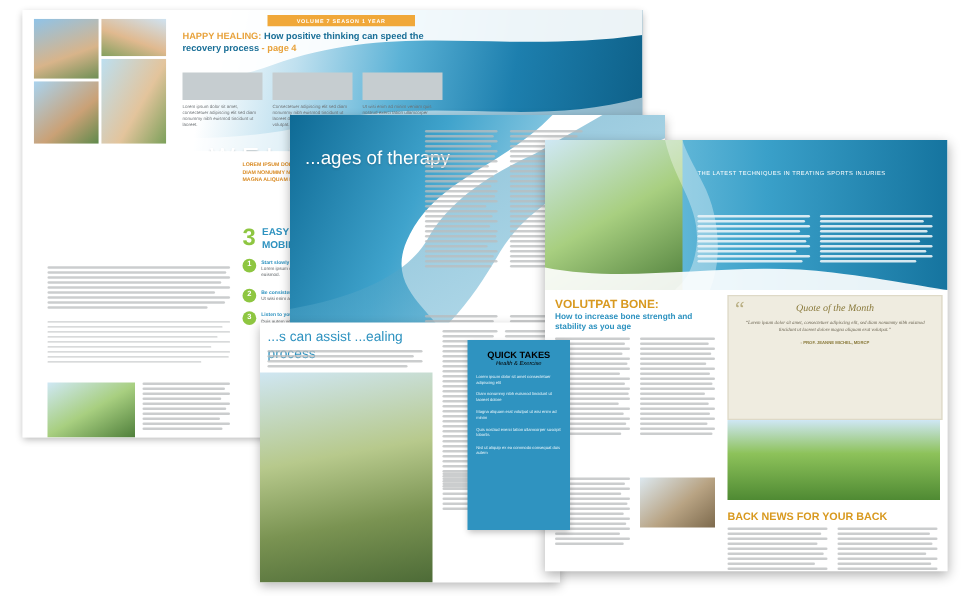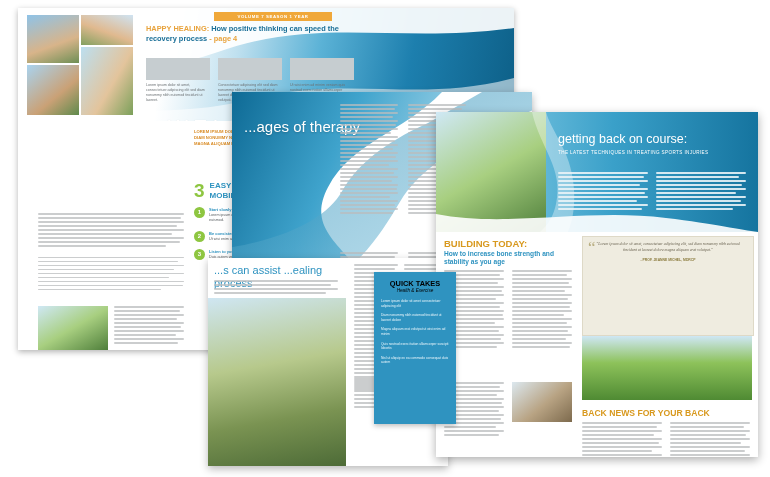--- a/index.html
+++ b/index.html
@@ -484,21 +484,20 @@
   <div class="page3 abs">
 
     <div class="p3-topband"></div>
     <div class="p3-photo img-run"></div>
     <svg class="abs" style="left:0;top:0;width:322px;height:120px;" viewBox="0 0 322 120" preserveAspectRatio="none">
       <path d="M0,102 C70,116 150,96 230,106 C280,112 305,118 322,120 L322,120 L0,120 Z" fill="#ffffff" opacity="0.9"></path>
       <path d="M96,0 C104,36 128,56 120,92 C116,110 108,116 104,120 L132,120 C142,96 140,60 126,34 C118,18 112,8 110,0 Z" fill="#ffffff" opacity="0.35"></path>
     </svg>
 
     <div class="p3-title">
-      <div class="t1">getting back on course:</div>
       <div class="t2">THE LATEST TECHNIQUES IN TREATING SPORTS INJURIES</div>
     </div>
 
     <div class="p3-cols">
       <div class="lines tiny white" style="width:90px;">
         <i style="width:100%"></i>
           <i style="width:95%"></i>
           <i style="width:100%"></i>
           <i style="width:91%"></i>
         <i style="width:100%"></i>
@@ -518,21 +517,21 @@
           <i style="width:100%"></i>
           <i style="width:94%"></i>
         <i style="width:100%"></i>
           <i style="width:86%"></i>
       </div>
     </div>
 
     <div class="p3-body">
 
       <div class="bb-head">
-        <div class="bb-h1">BUILDING TODAY:</div>
+        <div class="bb-h1">VOLUTPAT BONE:</div>
         <div class="bb-h2">How to increase bone strength and stability as you age</div>
       </div>
       <div class="abs lines tiny" style="left:8px;top:38px;width:60px;">
         <i style="width:100%"></i>
           <i style="width:94%"></i>
           <i style="width:100%"></i>
           <i style="width:90%"></i>
         <i style="width:100%"></i>
           <i style="width:96%"></i>
           <i style="width:100%"></i>
@@ -585,20 +584,21 @@
         <i style="width:100%"></i>
           <i style="width:95%"></i>
           <i style="width:100%"></i>
           <i style="width:87%"></i>
         <i style="width:100%"></i>
           <i style="width:92%"></i>
       </div>
 
       <div class="quote-box">
         <div class="q-mark">“</div>
+        <div class="q-title">Quote of the Month</div>
         <div class="q-text">“Lorem ipsum dolor sit amet, consectetuer adipiscing elit, sed diam nonummy nibh euismod tincidunt ut laoreet dolore magna aliquam erat volutpat.”</div>
         <div class="q-attr">- PROF. JEANNE MICHEL, MDRCP</div>
       </div>
       <div class="qm-photo img-grass"></div>
 
       <div class="gn-head">BACK NEWS FOR YOUR BACK</div>
       <div class="abs lines tiny" style="left:146px;top:190px;width:80px;">
         <i style="width:100%"></i>
           <i style="width:94%"></i>
           <i style="width:100%"></i>

